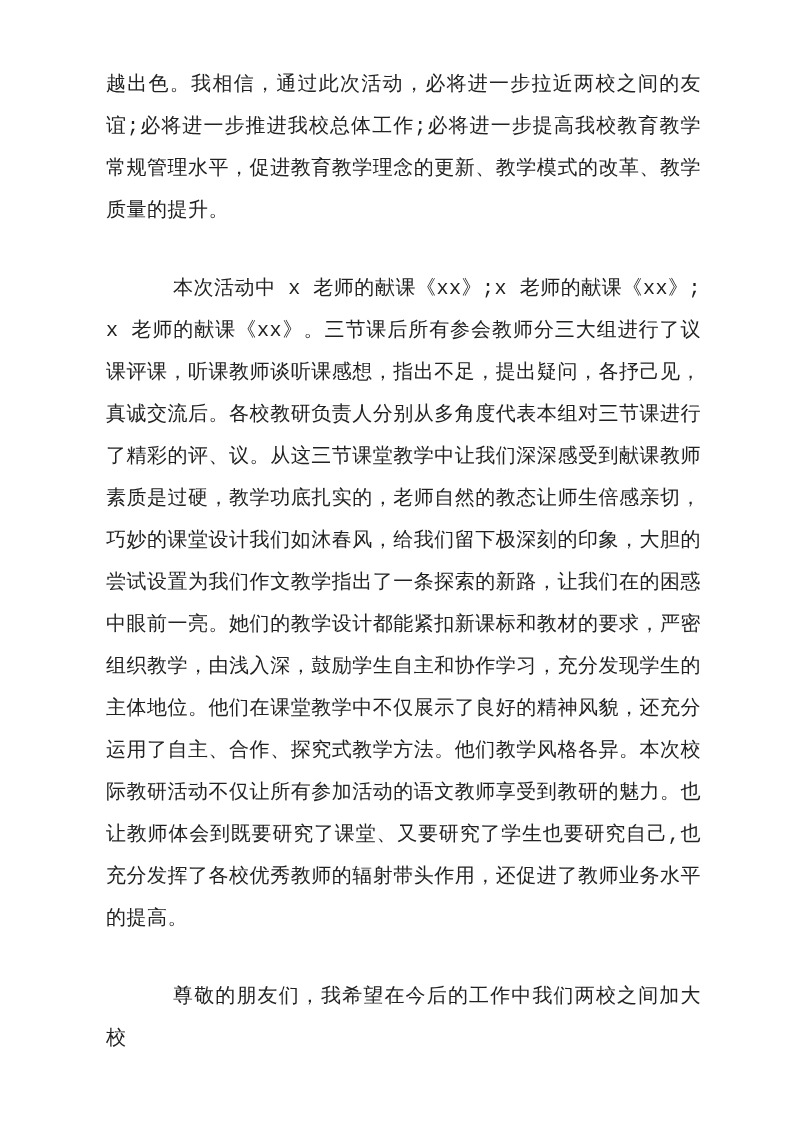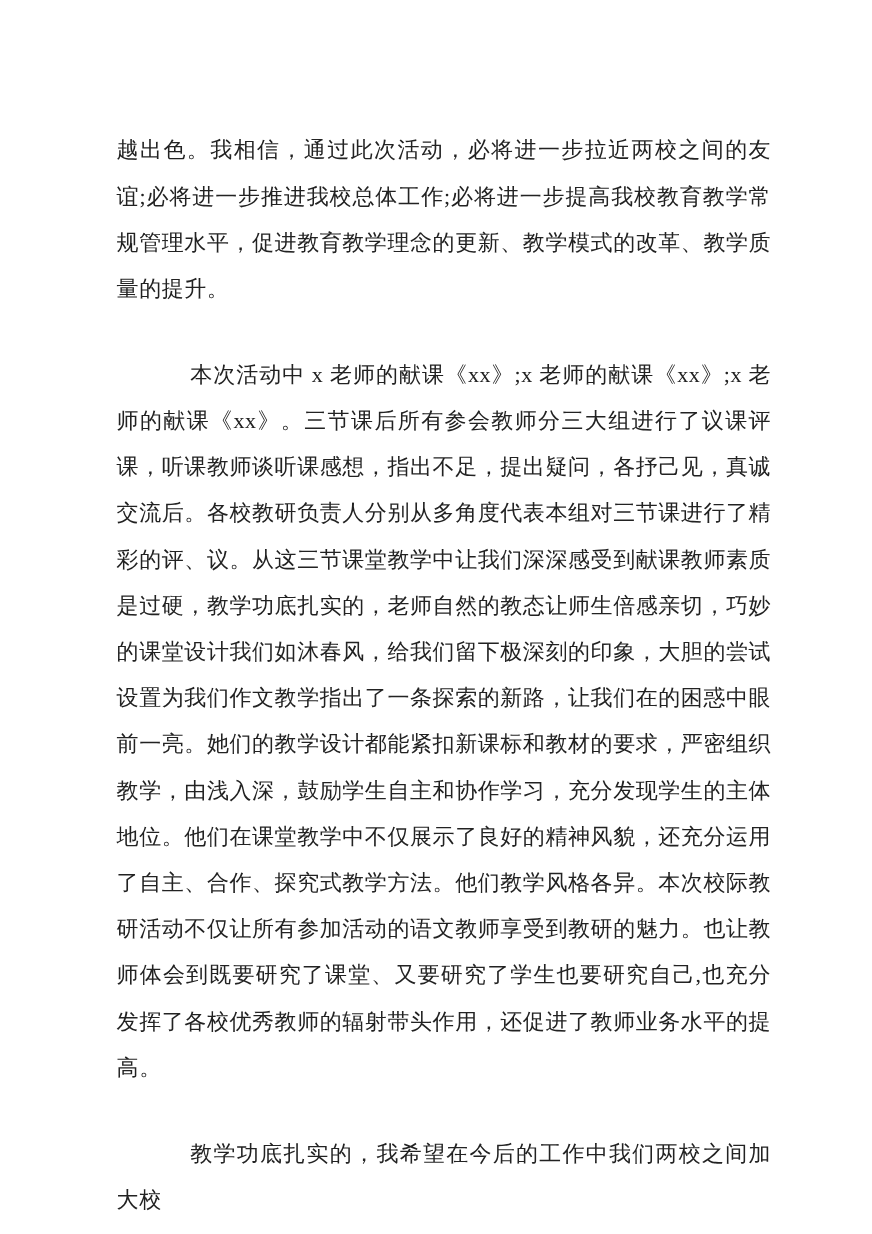--- a/index.html
+++ b/index.html
@@ -10,22 +10,22 @@
     width: 793px;
     height: 1122px;
     background: #ffffff;
     overflow: hidden;
   }
   .page {
     box-sizing: border-box;
     width: 793px;
     height: 1122px;
     background: #ffffff;
-    padding: 116px 92px 0 106px;
-    font-family: Liberation Serif, serif;
+    padding: 64px 92px 0 106px;
+    font-family: Liberation Mono, monospace;
   }
   .para {
     margin: 0;
     font-size: 20px;
     line-height: 42px;
     color: #222222;
     text-align: justify;
     letter-spacing: 0.5px;
     word-break: break-all;
   }
@@ -35,14 +35,14 @@
   .para.indented {
     text-indent: 67px;
   }
 </style>
 </head>
 <body>
 
 <div class="page">
   <p class="para">越出色。我相信，通过此次活动，必将进一步拉近两校之间的友谊;必将进一步推进我校总体工作;必将进一步提高我校教育教学常规管理水平，促进教育教学理念的更新、教学模式的改革、教学质量的提升。</p>
   <p class="para indented">本次活动中 x 老师的献课《xx》;x 老师的献课《xx》;x 老师的献课《xx》。三节课后所有参会教师分三大组进行了议课评课，听课教师谈听课感想，指出不足，提出疑问，各抒己见，真诚交流后。各校教研负责人分别从多角度代表本组对三节课进行了精彩的评、议。从这三节课堂教学中让我们深深感受到献课教师素质是过硬，教学功底扎实的，老师自然的教态让师生倍感亲切，巧妙的课堂设计我们如沐春风，给我们留下极深刻的印象，大胆的尝试设置为我们作文教学指出了一条探索的新路，让我们在的困惑中眼前一亮。她们的教学设计都能紧扣新课标和教材的要求，严密组织教学，由浅入深，鼓励学生自主和协作学习，充分发现学生的主体地位。他们在课堂教学中不仅展示了良好的精神风貌，还充分运用了自主、合作、探究式教学方法。他们教学风格各异。本次校际教研活动不仅让所有参加活动的语文教师享受到教研的魅力。也让教师体会到既要研究了课堂、又要研究了学生也要研究自己,也充分发挥了各校优秀教师的辐射带头作用，还促进了教师业务水平的提高。</p>
-  <p class="para indented">教学功底扎实的，我希望在今后的工作中我们两校之间加大校</p>
+  <p class="para indented">尊敬的朋友们，我希望在今后的工作中我们两校之间加大校</p>
 </div>
 
 </body></html>

